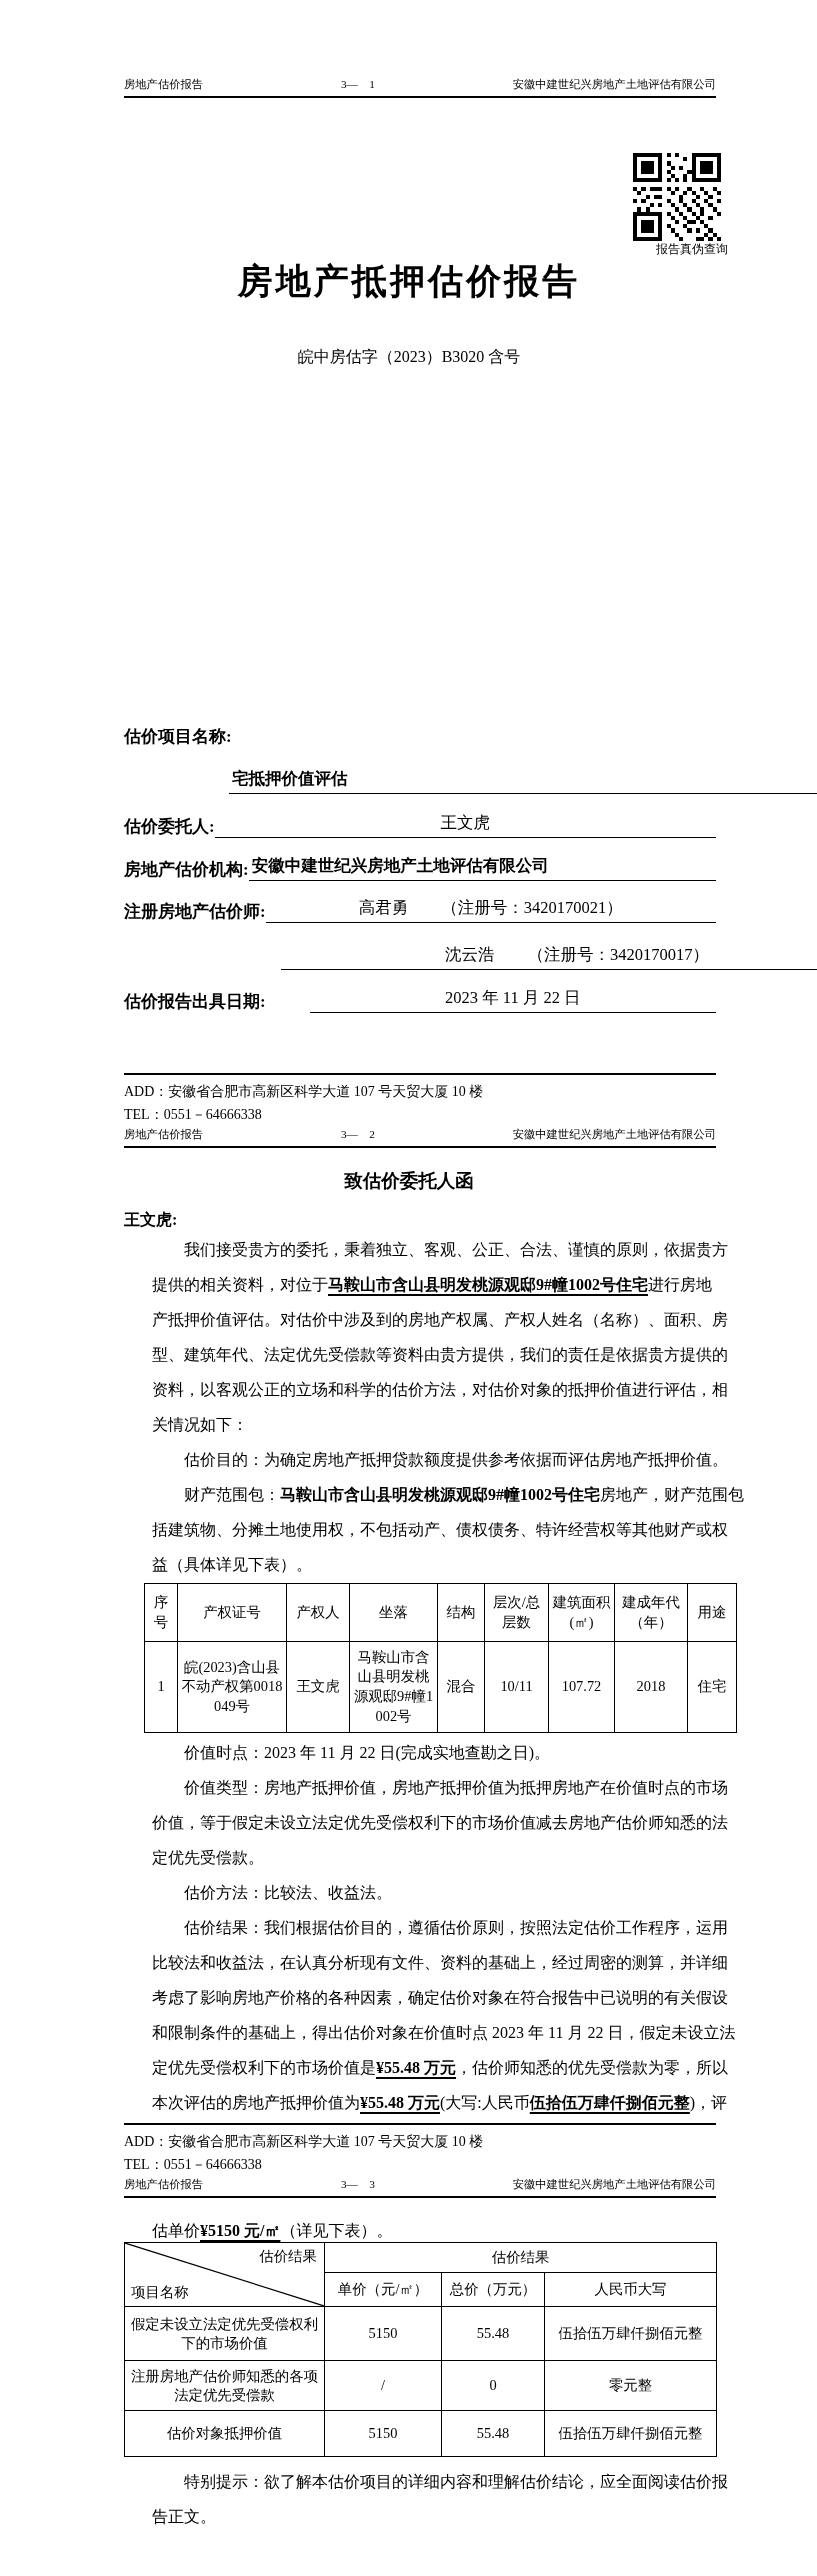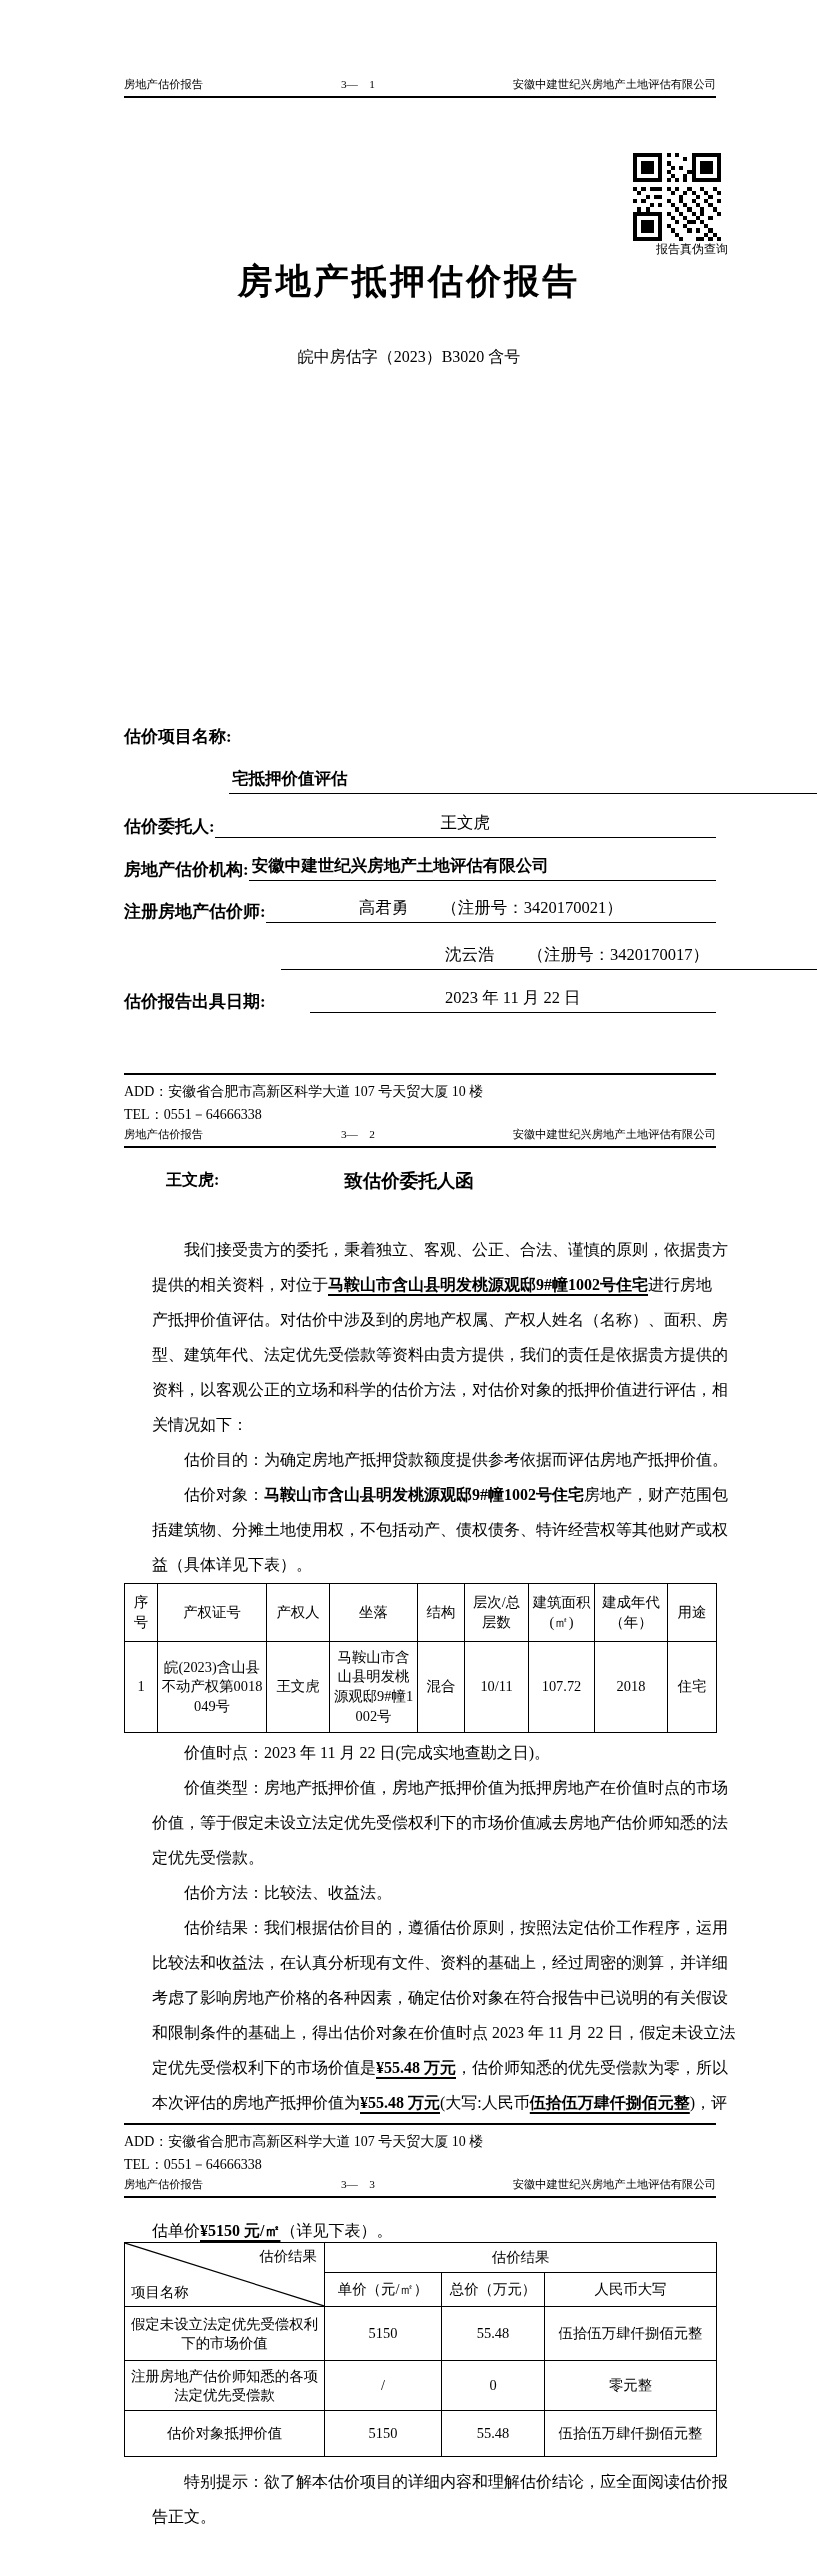--- a/index.html
+++ b/index.html
@@ -103,43 +103,43 @@
     <div>TEL：0551－64666338</div>
   </div>
 
   <div class="abs runhdr" style="top:1127px;">
     <span>房地产估价报告</span>
     <span>3—　2</span>
     <span>安徽中建世纪兴房地产土地评估有限公司</span>
   </div>
 
   <div class="abs ctitle" style="top:1168px;">致估价委托人函</div>
-  <div class="abs salut" style="top:1170px;margin-left:42px;">王文虎:</div>
+  <div class="abs salut" style="top:1210px;">王文虎:</div>
 
   <div class="abs bodyblock" style="top:1232px;">
     <div class="bodyline ind">我们接受贵方的委托，秉着独立、客观、公正、合法、谨慎的原则，依据贵方</div>
     <div class="bodyline">
       <span>提供的相关资料，对位于</span><span class="bu">马鞍山市含山县明发桃源观邸9#幢1002号住宅</span><span>进行房地</span>
     </div>
     <div class="bodyline">产抵押价值评估。对估价中涉及到的房地产权属、产权人姓名（名称）、面积、房</div>
     <div class="bodyline">型、建筑年代、法定优先受偿款等资料由贵方提供，我们的责任是依据贵方提供的</div>
     <div class="bodyline">资料，以客观公正的立场和科学的估价方法，对估价对象的抵押价值进行评估，相</div>
     <div class="bodyline">关情况如下：</div>
     <div class="bodyline ind">
       <span class="blab">估价目的：</span><span>为确定房地产抵押贷款额度提供参考依据而评估房地产抵押价值。</span>
     </div>
     <div class="bodyline ind">
-      <span class="blab">估价对象：</span><span class="bb">马鞍山市含山县明发桃源观邸9#幢1002号住宅</span><span>房地产，财产范围包</span>
+      <span class="blab">财产范围包：</span><span class="bb">马鞍山市含山县明发桃源观邸9#幢1002号住宅</span><span>房地产，财产范围包</span>
     </div>
     <div class="bodyline">括建筑物、分摊土地使用权，不包括动产、债权债务、特许经营权等其他财产或权</div>
     <div class="bodyline">益（具体详见下表）。</div>
   </div>
 
   <div class="abs" style="top:1583px;left:124px;">
-    <table class="t1" style="width:592px;">
+    <table class="t1" style="width:592px;margin-left:20px;">
       <colgroup>
         <col style="width:33px">
           <col style="width:109px">
           <col style="width:63px">
           <col style="width:88px">
         <col style="width:47px">
           <col style="width:64px">
           <col style="width:66px">
           <col style="width:73px">
           <col style="width:49px">

